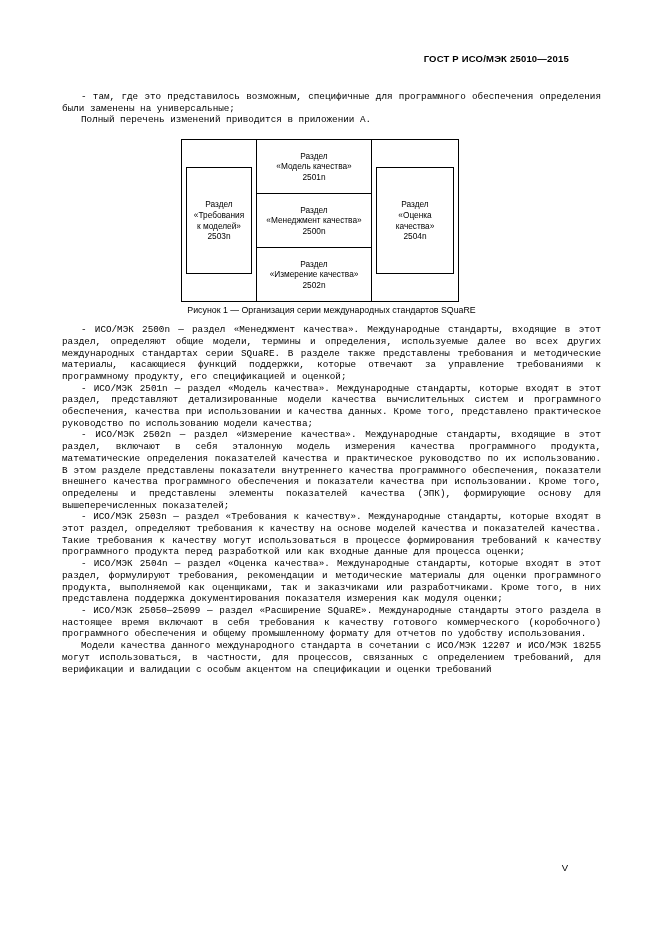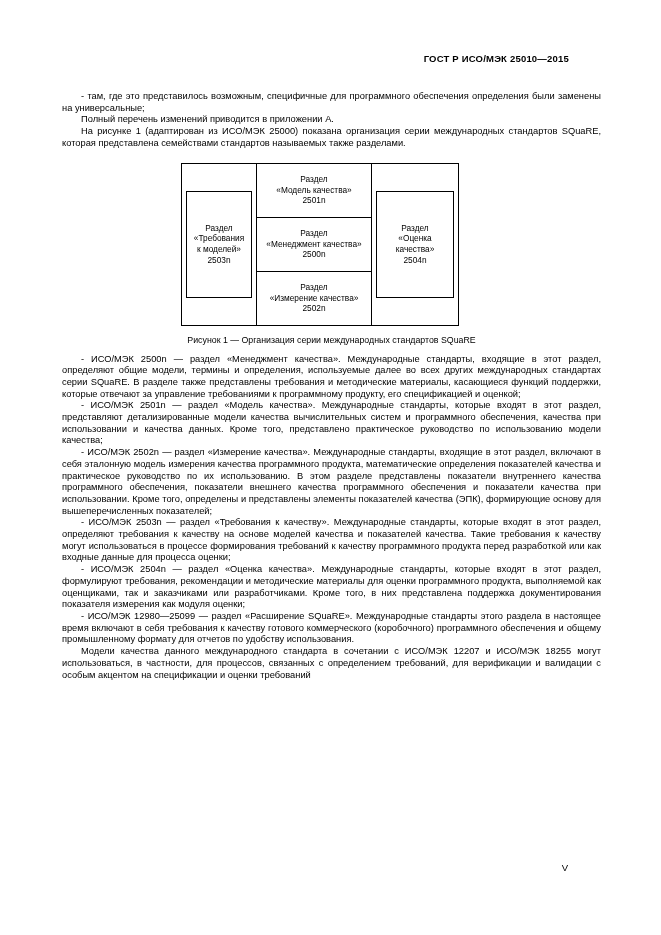--- a/index.html
+++ b/index.html
@@ -28,20 +28,21 @@
     position: absolute;
     top: 91px; left: 62px;
     width: 539px;
   }
   .content p {
     margin: 0;
     font-size: 9.3px;
     line-height: 11.7px;
     text-align: justify;
     text-indent: 19px;
+    font-family: Liberation Mono, monospace;
   }
   .figure-block { margin: 13px 0 9px 0; }
   .diagram {
     width: 278px; height: 163px;
     border: 1px solid #000;
     margin-left: 119px;
     display: flex;
   }
   .side-cell {
     display: flex; align-items: center; justify-content: center;
@@ -68,40 +69,39 @@
     display: flex; flex-direction: column;
     align-items: center; justify-content: center;
     text-align: center;
     font-size: 8.3px; line-height: 10.6px;
     padding: 2px;
   }
   .mid-box + .mid-box { border-top: 1px solid #000; }
   .caption {
     text-align: center;
     font-size: 8.8px;
-    margin-top: 9px;
+    margin-top: 3px;
   }
   .page-number {
     position: absolute;
     top: 862px; right: 62px;
     font-size: 9.5px;
   }
 </style>
 </head>
 <body>
 
 <div class="page">
 
   <div class="doc-header">ГОСТ Р ИСО/МЭК 25010—2015</div>
 
   <div class="content">
 
     <p>- там, где это представилось возможным, специфичные для программного обеспечения определения были заменены на универсальные;</p>
     <p>Полный перечень изменений приводится в приложении А.</p>
-    <p>На рисунке 1 (адаптирован из ИСО/МЭК 25000) показана организация серии международных стандартов SQuaRE, которая представлена семействами стандартов называемых также разделами.</p>
 
     <div class="figure-block">
       <div class="diagram">
 
         <div class="side-cell left">
           <div class="side-box">
             <span>Раздел</span>
             <span>«Требования</span>
             <span>к моделей»</span>
             <span>2503n</span>
@@ -137,20 +137,20 @@
 
       </div>
       <div class="caption">Рисунок 1 — Организация серии международных стандартов SQuaRE</div>
     </div>
 
     <p>- ИСО/МЭК 2500n — раздел «Менеджмент качества». Международные стандарты, входящие в этот раздел, определяют общие модели, термины и определения, используемые далее во всех других международных стандартах серии SQuaRE. В разделе также представлены требования и методические материалы, касающиеся функций поддержки, которые отвечают за управление требованиями к программному продукту, его спецификацией и оценкой;</p>
     <p>- ИСО/МЭК 2501n — раздел «Модель качества». Международные стандарты, которые входят в этот раздел, представляют детализированные модели качества вычислительных систем и программного обеспечения, качества при использовании и качества данных. Кроме того, представлено практическое руководство по использованию модели качества;</p>
     <p>- ИСО/МЭК 2502n — раздел «Измерение качества». Международные стандарты, входящие в этот раздел, включают в себя эталонную модель измерения качества программного продукта, математические определения показателей качества и практическое руководство по их использованию. В этом разделе представлены показатели внутреннего качества программного обеспечения, показатели внешнего качества программного обеспечения и показатели качества при использовании. Кроме того, определены и представлены элементы показателей качества (ЭПК), формирующие основу для вышеперечисленных показателей;</p>
     <p>- ИСО/МЭК 2503n — раздел «Требования к качеству». Международные стандарты, которые входят в этот раздел, определяют требования к качеству на основе моделей качества и показателей качества. Такие требования к качеству могут использоваться в процессе формирования требований к качеству программного продукта перед разработкой или как входные данные для процесса оценки;</p>
     <p>- ИСО/МЭК 2504n — раздел «Оценка качества». Международные стандарты, которые входят в этот раздел, формулируют требования, рекомендации и методические материалы для оценки программного продукта, выполняемой как оценщиками, так и заказчиками или разработчиками. Кроме того, в них представлена поддержка документирования показателя измерения как модуля оценки;</p>
-    <p>- ИСО/МЭК 12980—25099 — раздел «Расширение SQuaRE». Международные стандарты этого раздела в настоящее время включают в себя требования к качеству готового коммерческого (коробочного) программного обеспечения и общему промышленному формату для отчетов по удобству использования.</p>
+    <p>- ИСО/МЭК 25050—25099 — раздел «Расширение SQuaRE». Международные стандарты этого раздела в настоящее время включают в себя требования к качеству готового коммерческого (коробочного) программного обеспечения и общему промышленному формату для отчетов по удобству использования.</p>
     <p>Модели качества данного международного стандарта в сочетании с ИСО/МЭК 12207 и ИСО/МЭК 18255 могут использоваться, в частности, для процессов, связанных с определением требований, для верификации и валидации с особым акцентом на спецификации и оценки требований</p>
 
   </div>
 
   <div class="page-number">V</div>
 
 </div>
 
 </body></html>

